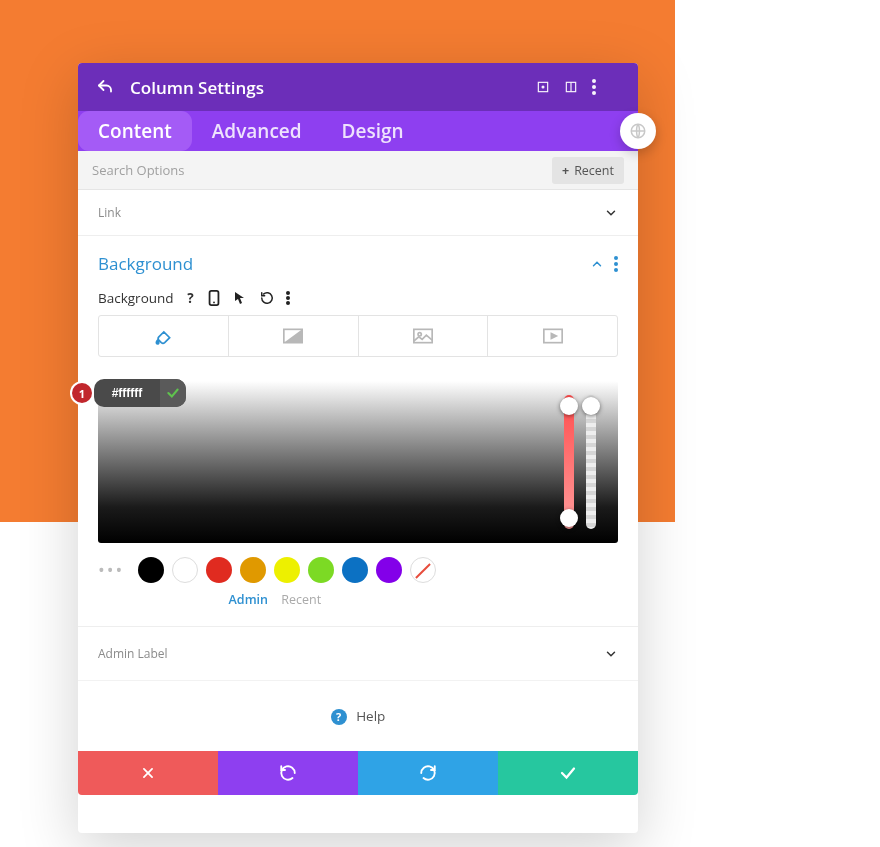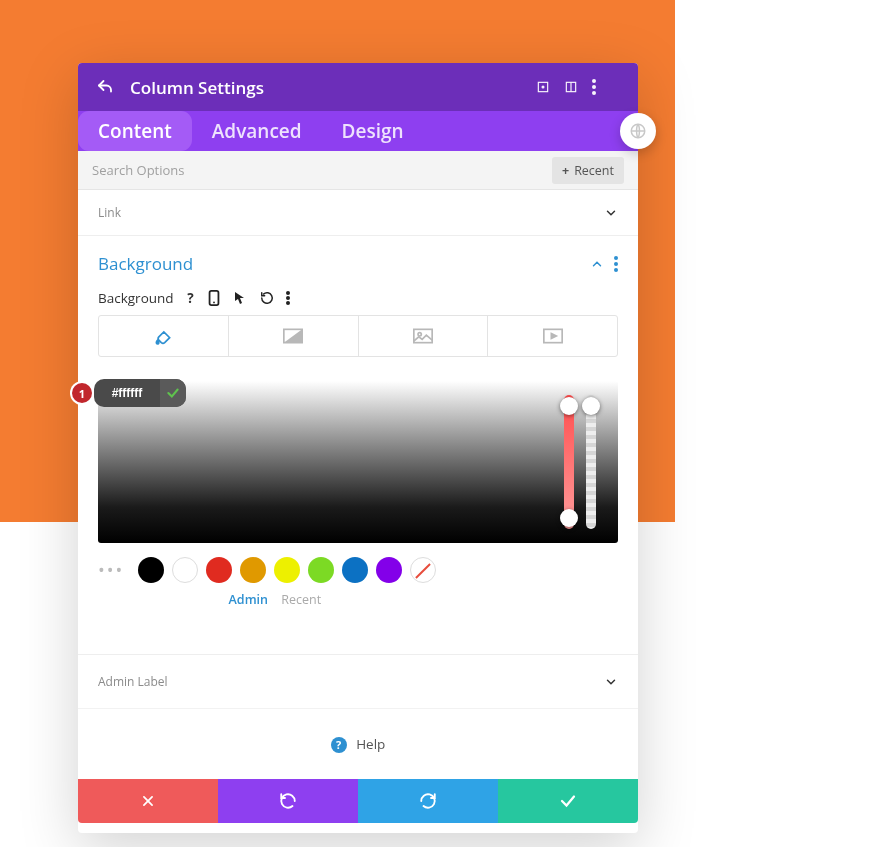--- a/index.html
+++ b/index.html
@@ -47,21 +47,21 @@
   .slider .knob { position: absolute; left: 50%; transform: translate(-50%,-50%); width: 18px; height: 18px; border-radius: 50%; background: #fff; box-shadow: 0 1px 4px rgba(0,0,0,.5); cursor: pointer; }
   .swatch-row { display: flex; align-items: center; gap: 8px; padding: 14px 20px 2px; }
   .swatch-row .more-dots { color: #bbb; font-size: 18px; letter-spacing: 2px; margin-right: 6px; cursor:pointer; }
   .sw { width: 26px; height: 26px; border-radius: 50%; cursor: pointer; position: relative; }
   .sw.white { border: 1px solid #ddd; }
   .sw.none { border: 1px solid #ddd; background: #fff; }
   .sw.none::after { content:""; position:absolute; left:2px; right:2px; top:50%; height:2px; background:#e74c3c; transform: rotate(-45deg); }
   .saved-row { padding: 6px 0 18px 60px; font-size: 12.5px; }
   .saved-row .saved { color: #2E90D1; font-weight: 600; display:inline-block; width: 130px; text-align: right; }
   .saved-row .recent { color: #aaa; margin-left: 10px; }
-  .admin-section { background: #fff; padding: 18px 20px; border-top: 1px solid #eee; display: flex; align-items: center; justify-content: space-between; margin-top: 28px; }
+  .admin-section { background: #fff; padding: 18px 20px; border-top: 1px solid #eee; display: flex; align-items: center; justify-content: space-between; }
   .help-row { background: #fff; text-align: center; padding: 26px 0; border-top: 1px solid #f2f2f2; color: #555; font-size: 13.5px; }
   .help-row .qmark { display: inline-flex; width: 16px; height: 16px; border-radius: 50%; background: #2E90D1; color: #fff; font-size: 11px; align-items: center; justify-content: center; margin-right: 6px; font-weight: 700; }
   .footer { display: flex; height: 44px; border-radius: 0 0 4px 4px; overflow: hidden; }
   .fbtn { flex: 1; display: flex; align-items: center; justify-content: center; color: #fff; cursor: pointer; font-size: 16px; }
   .fbtn.cancel { background: #EF5A5A; }
   .fbtn.undo   { background: #8E3FF0; }
   .fbtn.redo   { background: #2FA3E6; }
   .fbtn.save   { background: #26C79F; }
   svg { display: block; }
 </style>

